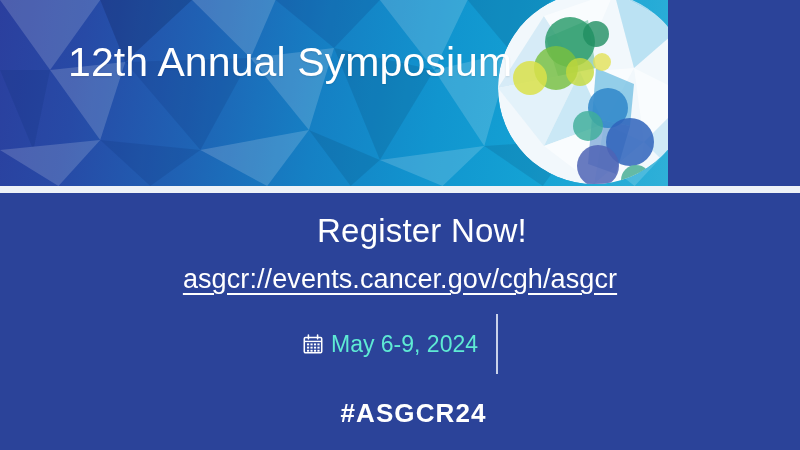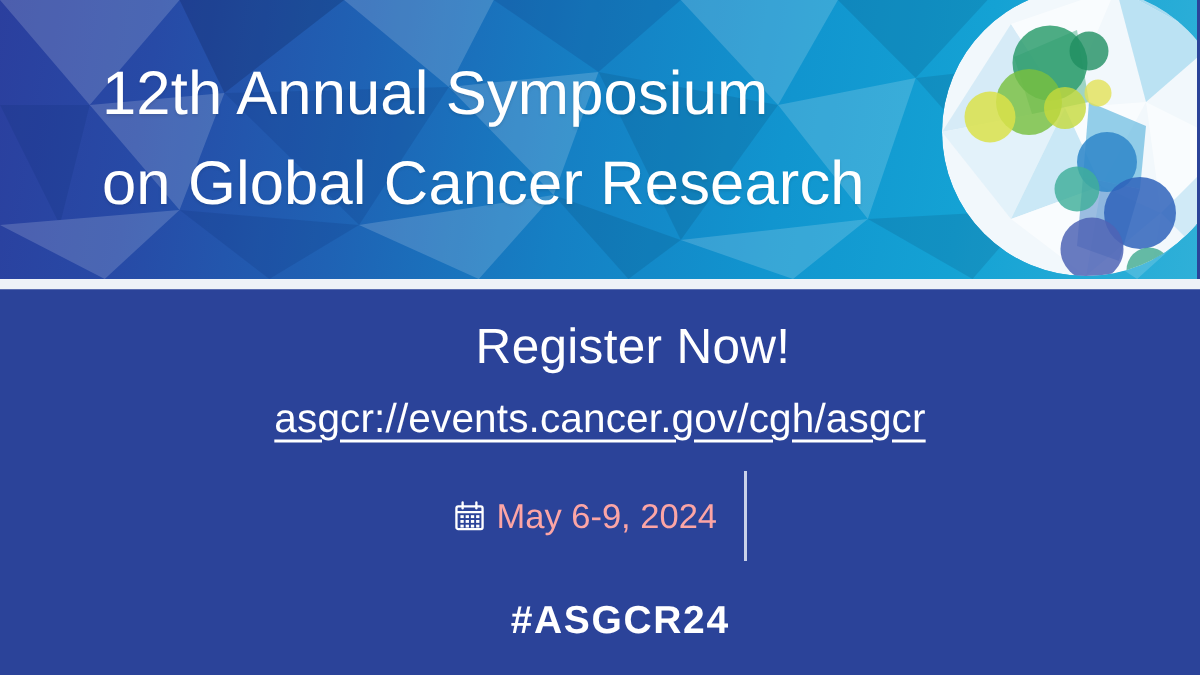--- a/index.html
+++ b/index.html
@@ -14,21 +14,21 @@
     overflow: hidden;
     font-family: "Liberation Sans", sans-serif;
     background: #2b4399;
   }
 
   
   .header {
     position: absolute;
     left: 0;
     top: 0;
-    width: 798px;
+    width: 668px;
     height: 186px;
     overflow: hidden;
     background: linear-gradient(100deg,
         #2b3f9e 0%,
         #274aa6 13%,
         #1f62b4 30%,
         #1580c4 48%,
         #1195cf 65%,
         #14a2d4 80%,
         #2fb0d8 100%);
@@ -118,21 +118,21 @@
   .when {
     display: flex;
     flex-direction: column;
     gap: 2px;
     align-items: flex-start;
   }
   .when-row {
     display: flex;
     align-items: center;
     gap: 7px;
-    color: #fca5a5;
+    color: #5eead4;
     font-size: 23px;
     font-weight: 300;
     line-height: 28px;
     white-space: nowrap;
   }
   .ico {
     width: 22px;
     height: 22px;
     flex: 0 0 22px;
     display: block;
@@ -233,21 +233,20 @@
             <circle cx="146" cy="166" r="24" fill="#2f63bb" opacity="0.85"></circle>
             <circle cx="114" cy="190" r="21" fill="#4f64b5" opacity="0.85"></circle>
             <circle cx="152" cy="204" r="15" fill="#3fa98f" opacity="0.8"></circle>
           </g>
         </g>
       </svg>
     </div>
 
     <div class="title-block">
       <div class="title-line">12th Annual Symposium</div>
-      <div class="title-line">on Global Cancer Research</div>
     </div>
   </div>
   <div class="header-sep"></div>
 
   <div class="panel">
 
     <div class="register">Register Now!</div>
 
     <div>
       <a class="url" href="#">asgcr://events.cancer.gov/cgh/asgcr</a>

